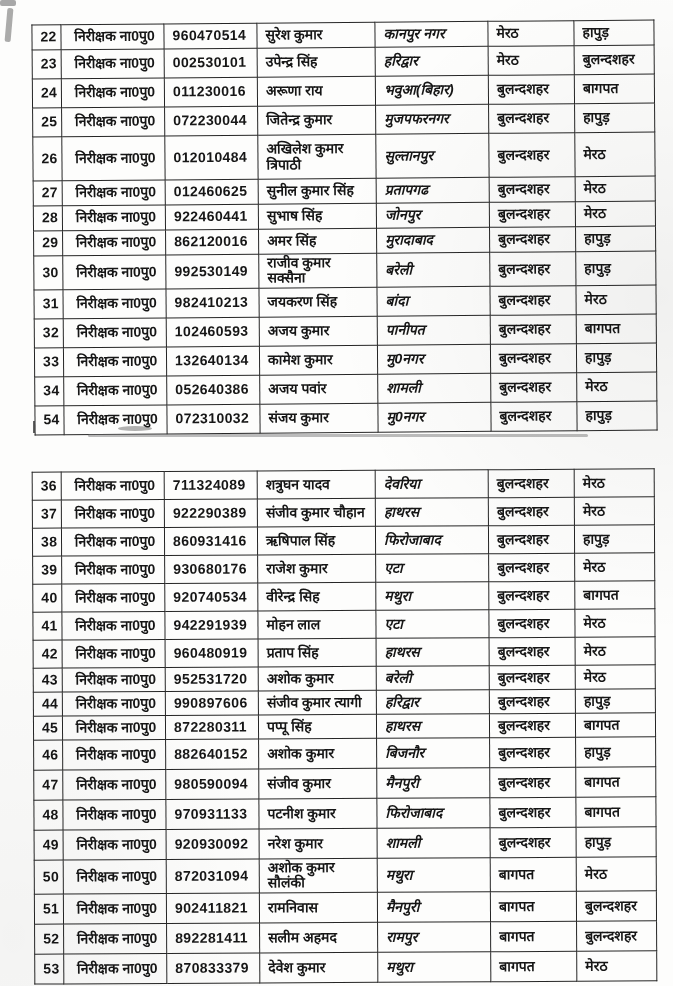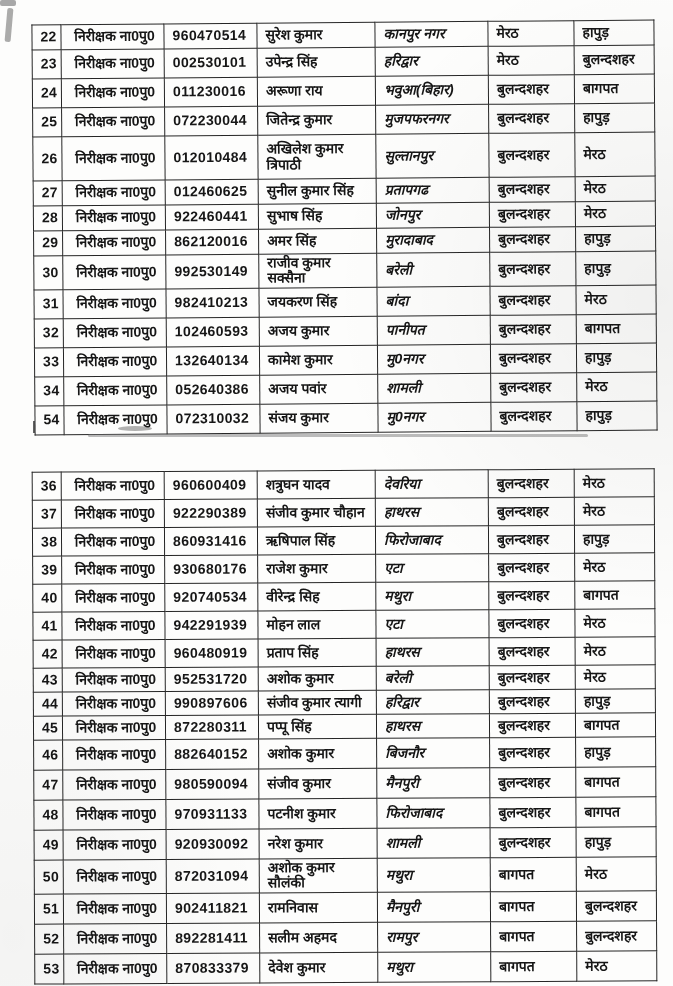--- a/index.html
+++ b/index.html
@@ -216,21 +216,21 @@
           <col style="width:93px">
         <col style="width:118px">
           <col style="width:113px">
           <col style="width:86px">
           <col style="width:80px">
       </colgroup>
       <tbody>
           <tr>
             <td class="c-sn">36</td>
             <td class="c-rank">निरीक्षक ना0पु0</td>
-            <td class="c-pno">960600409</td>
+            <td class="c-pno">711324089</td>
             <td class="c-name">शत्रुघन यादव</td>
             <td class="c-place">देवरिया</td>
             <td class="c-dist1">बुलन्दशहर</td>
             <td class="c-dist2">मेरठ</td>
           </tr>
           <tr>
             <td class="c-sn">37</td>
             <td class="c-rank">निरीक्षक ना0पु0</td>
             <td class="c-pno">922290389</td>
             <td class="c-name">संजीव कुमार चौहान</td>

